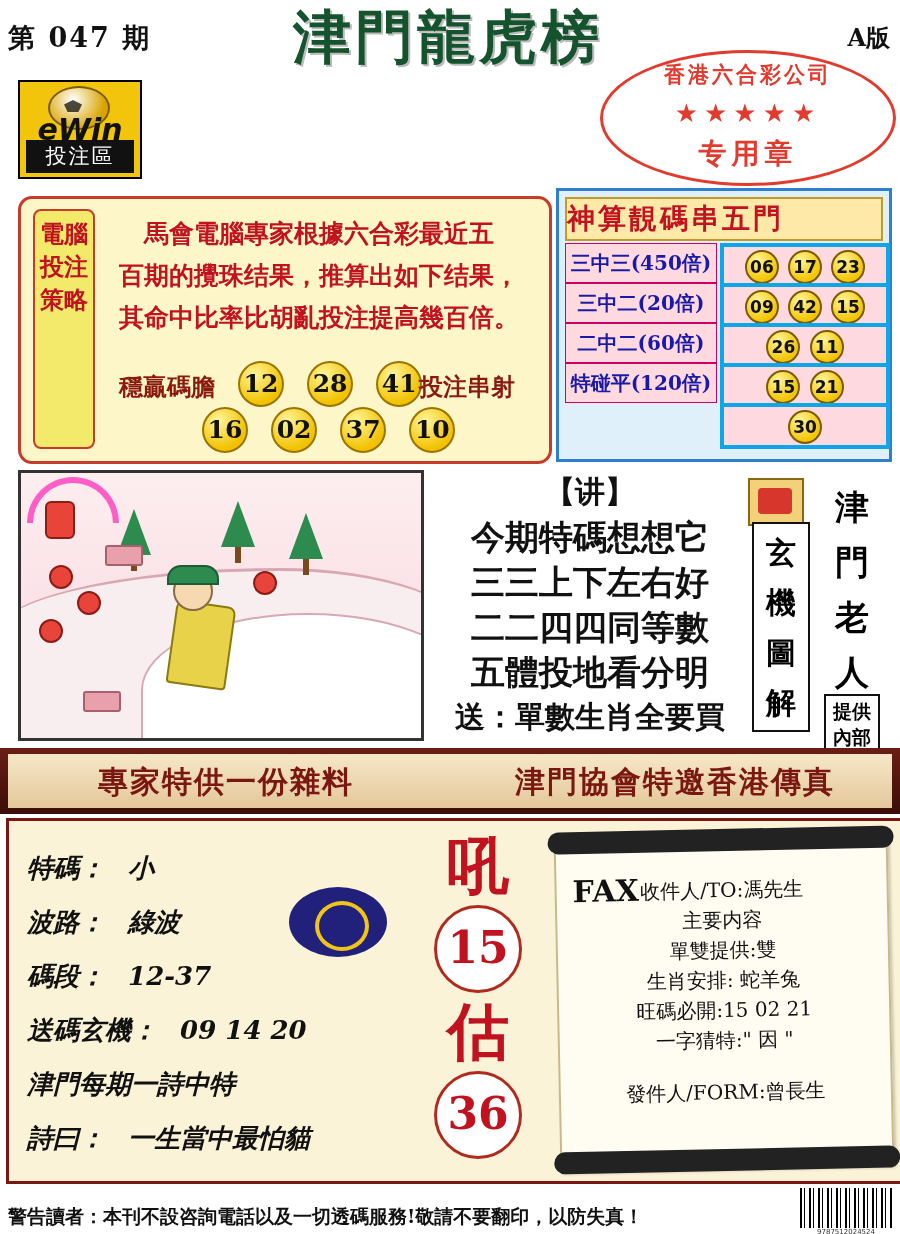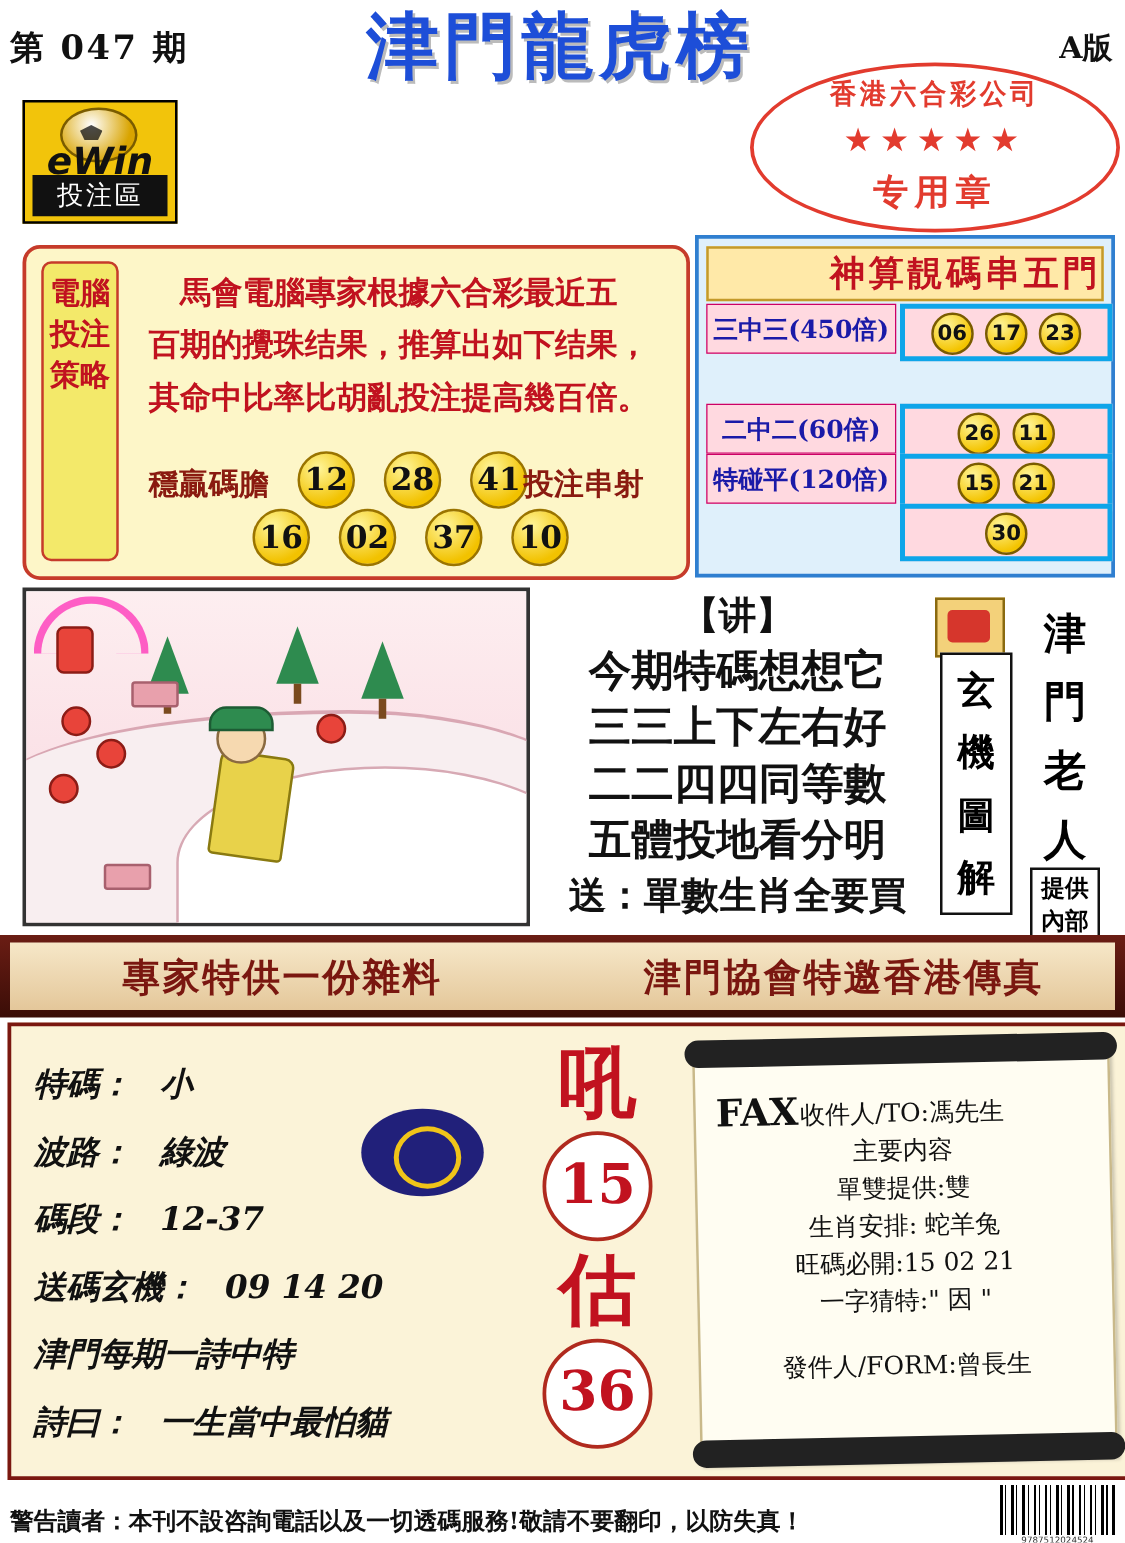--- a/index.html
+++ b/index.html
@@ -5,21 +5,21 @@
   html,body{margin:0;padding:0;}
   body{
     width:900px;height:1234px;position:relative;overflow:hidden;
     background:#ffffff;
     font-family:"DejaVu Sans","Liberation Sans",sans-serif;
   }
   .page{position:absolute;left:0;top:0;width:900px;height:1234px;background:#fff;}
 
   
   .issue{position:absolute;left:8px;top:20px;font-size:27px;font-weight:bold;color:#111;letter-spacing:2px;font-family:"DejaVu Serif","Liberation Serif",serif;}
-  .masthead{position:absolute;left:248px;top:6px;width:400px;text-align:center;font-size:58px;font-weight:bold;color:#1d4ed8;
+  .masthead{position:absolute;left:248px;top:6px;width:400px;text-align:center;font-size:58px;font-weight:bold;color:#14532d;
     font-family:"DejaVu Serif","Liberation Serif",serif;letter-spacing:4px;line-height:62px;
     text-shadow:2px 2px 0 #bbb;}
   .edition{position:absolute;right:10px;top:22px;font-size:24px;font-weight:bold;color:#111;font-family:"DejaVu Serif","Liberation Serif",serif;}
 
   
   .stamp{position:absolute;left:600px;top:50px;width:290px;height:130px;border:3px solid #e23b2e;border-radius:50%/50%;
      color:#e23b2e;}
   .stamp .arc{position:absolute;left:0;top:8px;width:290px;text-align:center;font-size:21px;font-weight:bold;letter-spacing:3px;
      font-family:"DejaVu Serif","Liberation Serif",serif;transform:scaleY(1.05);}
   .stamp .stars{position:absolute;left:0;top:45px;width:290px;text-align:center;font-size:26px;letter-spacing:6px;}
@@ -45,21 +45,21 @@
   .strategy .lines{position:absolute;left:88px;top:14px;width:420px;color:#c1121f;font-size:25px;line-height:42px;
      font-family:"DejaVu Serif","Liberation Serif",serif;font-weight:bold;text-align:center;}
   .strategy .rowlab{position:absolute;color:#8a1a10;font-weight:bold;font-size:24px;font-family:"DejaVu Serif","Liberation Serif",serif;}
   .ball-y{display:inline-block;width:42px;height:42px;border-radius:50%;background:radial-gradient(circle at 35% 28%,#fff59a,#f2c200 70%);
      border:2px solid #9a7400;color:#111;font-size:25px;font-weight:bold;text-align:center;line-height:42px;
      font-family:"DejaVu Serif","Liberation Serif",serif;margin:0 9px;}
 
   
   .rtable{position:absolute;left:556px;top:188px;width:330px;height:268px;background:#dff0fb;border:3px solid #2f7fd0;}
   .rtable .title{position:absolute;left:6px;top:6px;width:314px;height:40px;background:#ffe9a8;border:2px solid #c49a2a;
-     color:#c1121f;font-size:28px;font-weight:bold;text-align:right;line-height:40px;letter-spacing:3px;
+     color:#c1121f;font-size:28px;font-weight:bold;text-align:left;line-height:40px;letter-spacing:3px;
      font-family:"DejaVu Serif","Liberation Serif",serif;}
   .rrow{position:absolute;left:6px;width:314px;height:42px;}
   .rrow .lab{position:absolute;left:0;top:0;width:150px;height:38px;background:#ffd9e0;border:1px solid #c06;
      color:#1a1aa8;font-size:20px;font-weight:bold;text-align:center;line-height:38px;font-family:"DejaVu Serif","Liberation Serif",serif;}
   .rrow .nums{position:absolute;left:155px;top:0;width:162px;height:38px;background:#ffd9e0;border:4px solid #0ea5e9;
      text-align:center;line-height:38px;}
   .ball-s{display:inline-block;width:30px;height:30px;border-radius:50%;border:2px solid #7a5c00;
      background:radial-gradient(circle at 35% 28%,#fff59a,#f4c400 72%);color:#111;font-size:17px;font-weight:bold;
      text-align:center;line-height:30px;margin:0 2px;vertical-align:middle;font-family:"DejaVu Sans",sans-serif;}
 
@@ -182,20 +182,28 @@
 
     <div class="rrow" style="top:52px;">
       <div class="lab">三中三(450倍)</div>
       <div class="nums">
         <span class="ball-s">06</span>
         <span class="ball-s">17</span>
         <span class="ball-s">23</span>
       </div>
     </div>
 
+    <div class="rrow" style="top:92px;">
+      <div class="lab">三中二(20倍)</div>
+      <div class="nums">
+        <span class="ball-s">09</span>
+        <span class="ball-s">42</span>
+        <span class="ball-s">15</span>
+      </div>
+    </div>
 
     <div class="rrow" style="top:132px;border-radius:17px;">
       <div class="lab">二中二(60倍)</div>
       <div class="nums">
         <span class="ball-s">26</span>
         <span class="ball-s">11</span>
       </div>
     </div>
 
     <div class="rrow" style="top:172px;">

